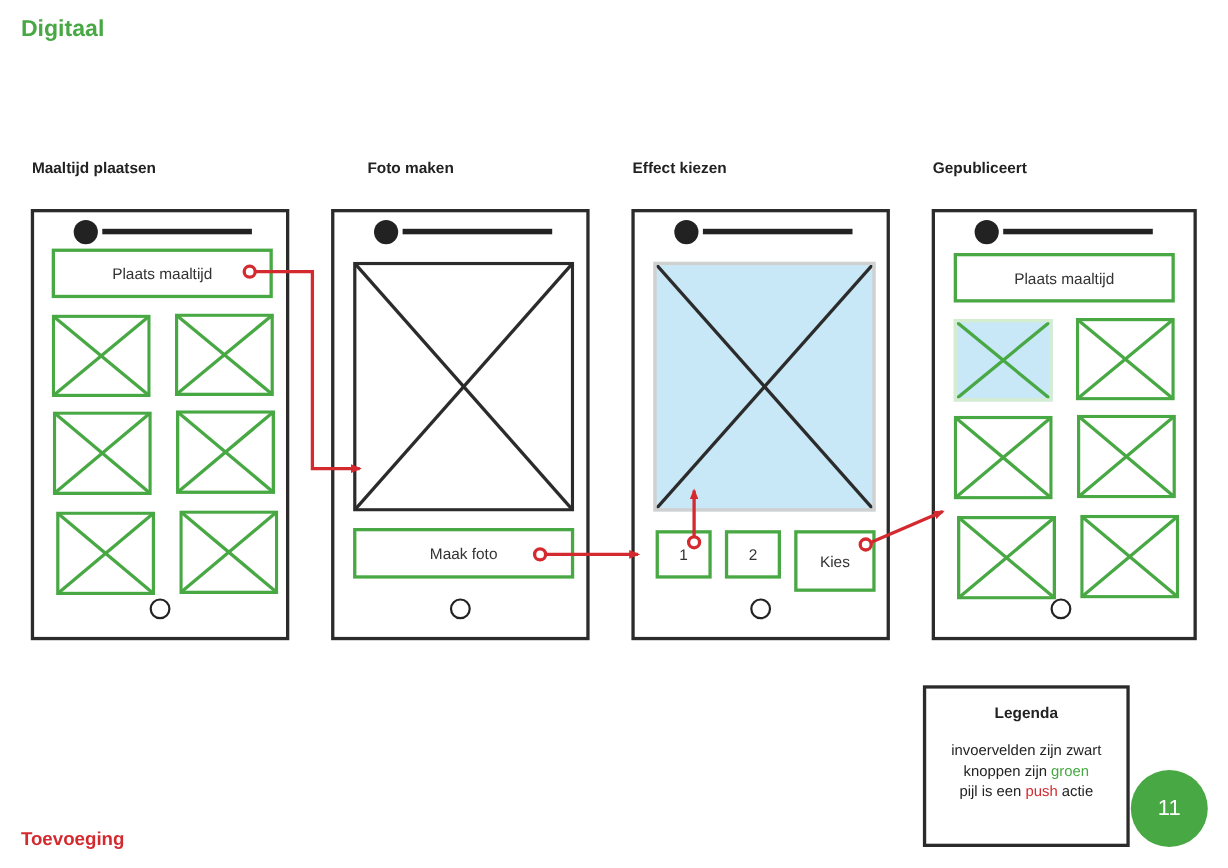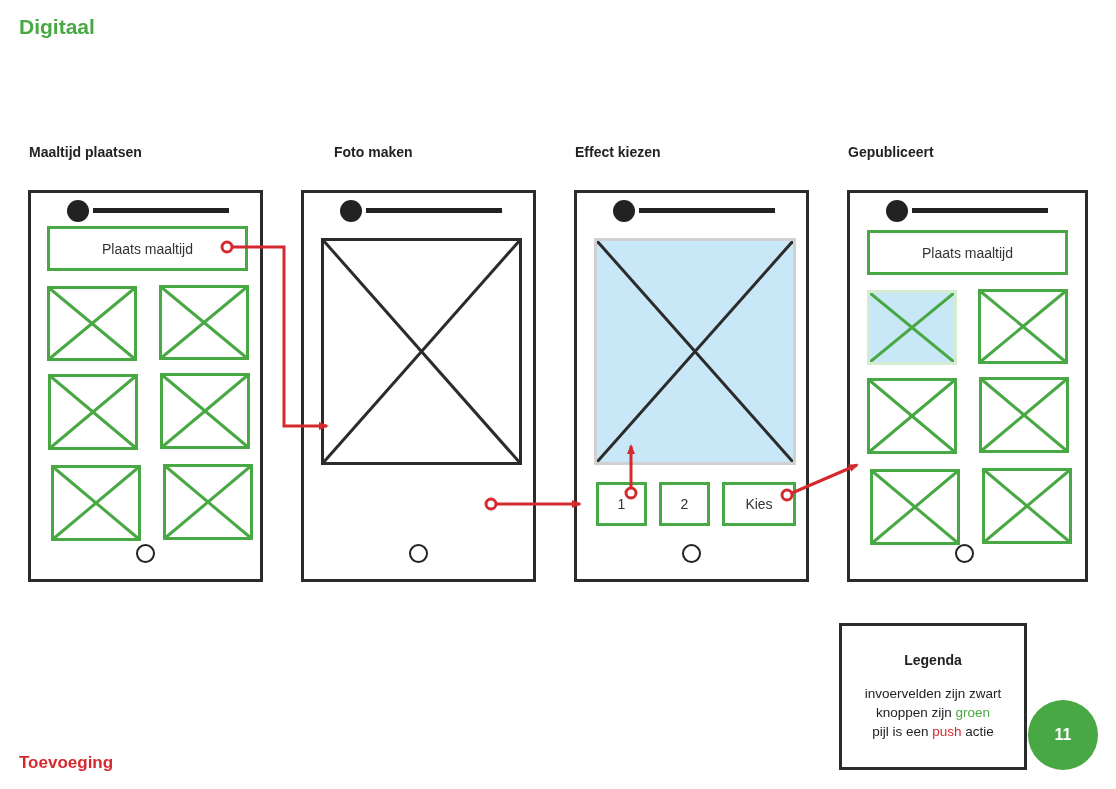--- a/index.html
+++ b/index.html
@@ -9,25 +9,25 @@
   .section-toevoeging { left:19px; top:753px; font-size:17px; font-weight:bold; color:#d42a2f; }
   .screen-title { top:144px; font-size:14px; font-weight:bold; color:#222; }
   .phone { position:absolute; top:190px; width:235px; height:392px; border:3px solid #2b2b2b; background:#fff; box-sizing:border-box; }
   .camera { position:absolute; width:22px; height:22px; border-radius:50%; background:#222; top:7px; left:36px; }
   .speaker { position:absolute; height:5px; background:#222; top:15px; left:62px; width:136px; }
   .home { position:absolute; width:19px; height:19px; border:2px solid #222; border-radius:50%; left:105px; bottom:16px; box-sizing:border-box; }
   .btn { position:absolute; border:3px solid #48a843; box-sizing:border-box; display:flex; align-items:center; justify-content:center; font-size:14px; color:#333; background:#fff; }
   .thumb { position:absolute; box-sizing:border-box; }
   .thumb svg { position:absolute; left:0; top:0; width:100%; height:100%; }
   .legend { position:absolute; left:839px; top:623px; width:188px; height:147px; border:3px solid #2b2b2b; box-sizing:border-box; text-align:center; font-size:13.5px; color:#222; }
-  .legend-title { font-weight:bold; font-size:14px; margin-top:26px; margin-bottom:16px; }
+  .legend-title { font-weight:bold; font-size:14px; margin-top:14px; margin-bottom:16px; }
   .legend-line { line-height:19px; }
   .green { color:#48a843; }
   .red { color:#d42a2f; }
-  .page-badge { position:absolute; left:1028px; top:700px; width:70px; height:70px; border-radius:50%; background:#48a843; color:#fff; font-weight:bold; font-size:16px; display:flex; align-items:center; justify-content:center; }
+  .page-badge { position:absolute; left:1028px; top:700px; width:70px; height:70px; border-radius:50%; background:#48a843; color:#fff; font-weight:normal; font-size:20px; display:flex; align-items:center; justify-content:center; }
   #arrows { position:absolute; left:0; top:0; width:1116px; height:789px; pointer-events:none; }
 </style>
 </head>
 <body>
 
 <div class="label section-digitaal">Digitaal</div>
 
 <div class="label screen-title" style="left:29px;">Maaltijd plaatsen</div>
 <div class="label screen-title" style="left:302px;padding-left:32px;">Foto maken</div>
 <div class="label screen-title" style="left:575px;">Effect kiezen</div>
@@ -85,35 +85,36 @@
 <div class="phone" style="left:301px;">
   <div class="camera"></div>
   <div class="speaker"></div>
   <div class="thumb" style="left:17px; top:45px; width:201px; height:227px;">
       <svg viewBox="0 0 201 227" preserveAspectRatio="none">
         <rect x="1.5" y="1.5" width="198" height="224" fill="none" stroke="#2b2b2b" stroke-width="3"></rect>
         <line x1="1.5" y1="1.5" x2="199.5" y2="225.5" stroke="#2b2b2b" stroke-width="3"></line>
         <line x1="199.5" y1="1.5" x2="1.5" y2="225.5" stroke="#2b2b2b" stroke-width="3"></line>
       </svg>
     </div>
+  <div class="btn" style="left:17px; top:287px; width:201px; height:46px;">Maak foto</div>
   <div class="home"></div>
 </div>
 
 <div class="phone" style="left:574px;">
   <div class="camera"></div>
   <div class="speaker"></div>
   <div class="thumb" style="left:17px; top:45px; width:202px; height:227px; background:#c9e8f7; border:3px solid #d0d0d0;">
       <svg viewBox="0 0 196 221" preserveAspectRatio="none">
         <line x1="0" y1="0" x2="196" y2="221" stroke="#2b2b2b" stroke-width="3"></line>
         <line x1="196" y1="0" x2="0" y2="221" stroke="#2b2b2b" stroke-width="3"></line>
       </svg>
     </div>
   <div class="btn" style="left:19px; top:289px; width:51px; height:44px;">1</div>
   <div class="btn" style="left:82px; top:289px; width:51px; height:44px;">2</div>
-  <div class="btn" style="left:145px; top:289px; width:74px; height:44px;">Kies</div>
+  <div class="btn" style="left:145px; top:289px; width:74px; height:56px;">Kies</div>
   <div class="home"></div>
 </div>
 
 <div class="phone" style="left:847px; width:241px;">
   <div class="camera"></div>
   <div class="speaker"></div>
   <div class="btn" style="left:17px; top:37px; width:201px; height:45px;">Plaats maaltijd</div>
   <div class="thumb" style="left:17px; top:97px; width:90px; height:75px; background:#c9e8f7; border:3px solid #d4ecd0;">
       <svg viewBox="0 0 84 69" preserveAspectRatio="none">
         <line x1="0" y1="0" x2="84" y2="69" stroke="#48a843" stroke-width="3"></line>

